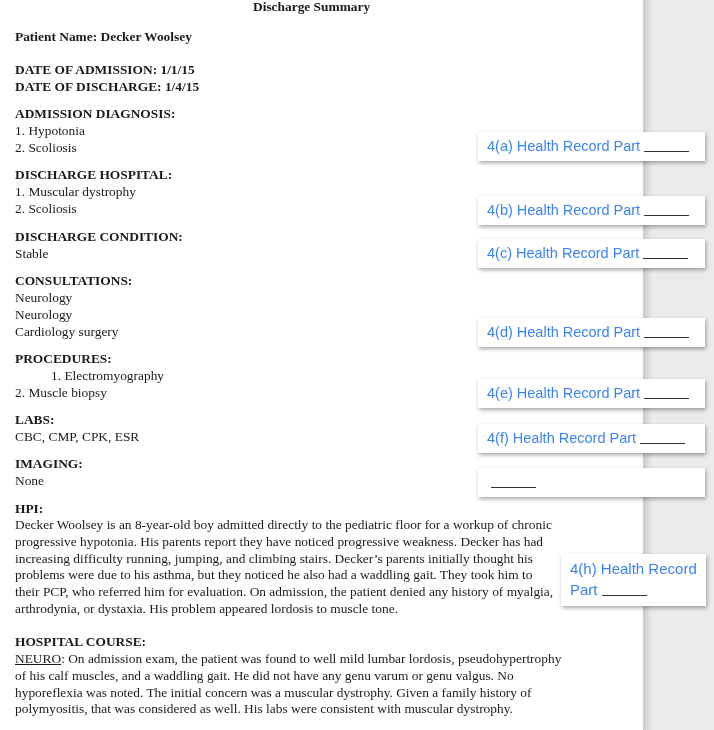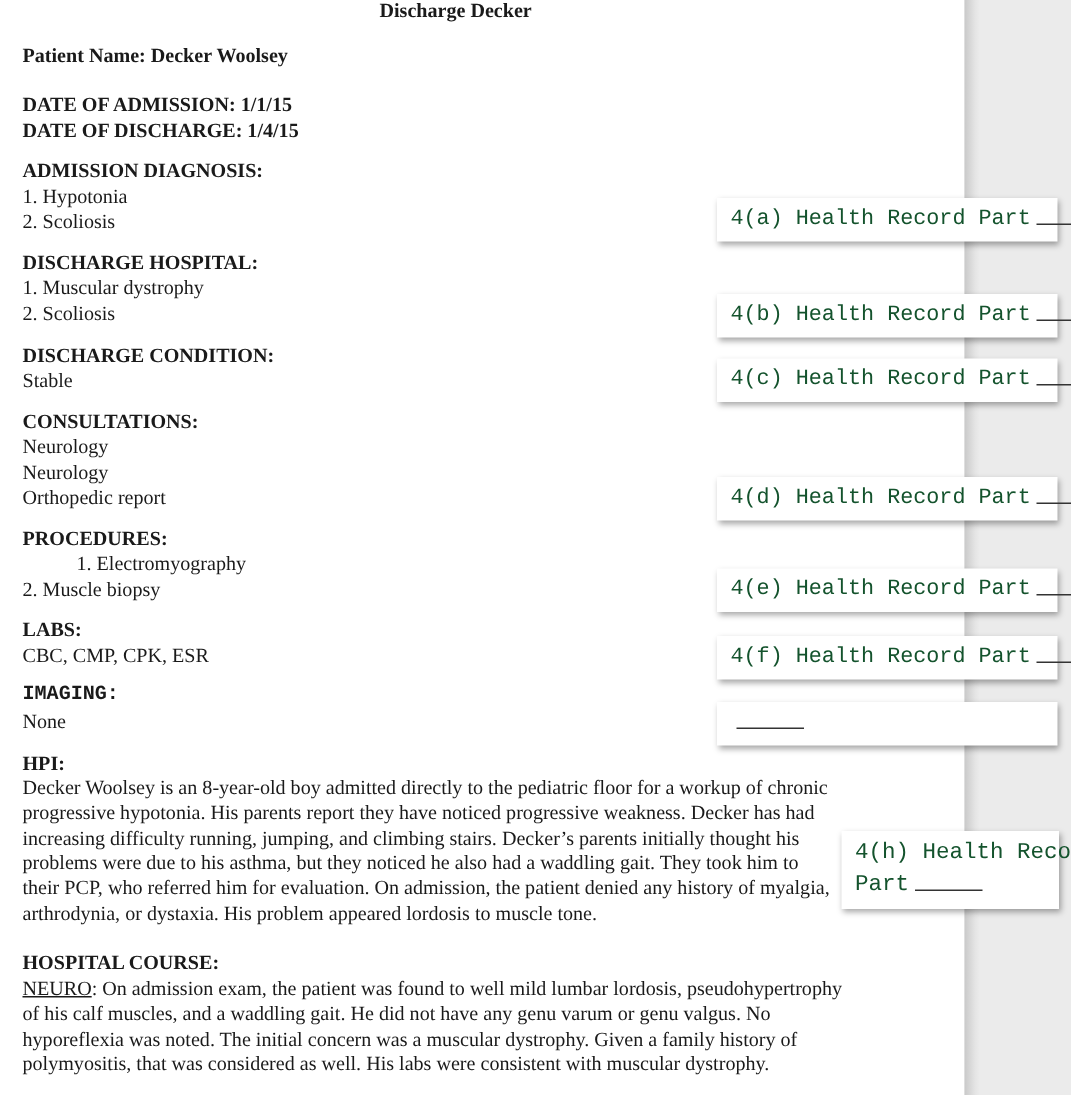--- a/index.html
+++ b/index.html
@@ -56,23 +56,23 @@
       width: 580px;
       line-height: 16.8px;
     }
     .para span.line { display: block; white-space: nowrap; }
     .u { text-decoration: underline; }
 
     .label-box {
       position: absolute;
       background: #ffffff;
       box-shadow: 1px 2px 4px rgba(0,0,0,0.35);
-      font-family: Liberation Mono, monospace;
+      font-family: Liberation Sans, sans-serif;
       font-size: 14.5px;
-      color: #14532d;
+      color: #3b82f6;
       white-space: nowrap;
       box-sizing: border-box;
       padding-left: 9px;
     }
     .label-box .blank {
       display: inline-block;
       width: 45px;
       border-bottom: 1px solid #333;
       margin-left: 4px;
       vertical-align: -1px;
@@ -92,51 +92,51 @@
       line-height: 21px;
       font-size: 15px;
     }
   </style>
 </head>
 <body>
 
 <div class="side-panel"></div>
 
 <div class="doc">
-  <div class="title">Discharge Decker</div>
+  <div class="title">Discharge Summary</div>
 
   <div class="abs bold" style="top:29px;">Patient Name: Decker Woolsey</div>
 
   <div class="abs bold" style="top:62px;">DATE OF ADMISSION: 1/1/15</div>
   <div class="abs bold" style="top:79px;">DATE OF DISCHARGE: 1/4/15</div>
 
   <div class="abs bold" style="top:106px;">ADMISSION DIAGNOSIS:</div>
   <div class="abs" style="top:123px;">1. Hypotonia</div>
   <div class="abs" style="top:140px;">2. Scoliosis</div>
 
   <div class="abs bold" style="top:167px;">DISCHARGE HOSPITAL:</div>
   <div class="abs" style="top:184px;">1. Muscular dystrophy</div>
   <div class="abs" style="top:201px;">2. Scoliosis</div>
 
   <div class="abs bold" style="top:229px;">DISCHARGE CONDITION:</div>
   <div class="abs" style="top:246px;">Stable</div>
 
   <div class="abs bold" style="top:273px;">CONSULTATIONS:</div>
   <div class="abs" style="top:290px;">Neurology</div>
   <div class="abs" style="top:307px;">Neurology</div>
-  <div class="abs" style="top:324px;">Orthopedic report</div>
+  <div class="abs" style="top:324px;">Cardiology surgery</div>
 
   <div class="abs bold" style="top:351px;">PROCEDURES:</div>
   <div class="abs" style="top:368px;margin-left:36px;">1. Electromyography</div>
   <div class="abs" style="top:385px;">2. Muscle biopsy</div>
 
   <div class="abs bold" style="top:412px;">LABS:</div>
   <div class="abs" style="top:429px;">CBC, CMP, CPK, ESR</div>
 
-  <div class="abs bold" style="top:456px;font-family:Liberation Mono, monospace;">IMAGING:</div>
+  <div class="abs bold" style="top:456px;">IMAGING:</div>
   <div class="abs" style="top:473px;">None</div>
 
   <div class="abs bold" style="top:501px;font-family:Liberation Serif, serif;">HPI:</div>
   <div class="para" style="top:517px;">
     <span class="line">Decker Woolsey is an 8-year-old boy admitted directly to the pediatric floor for a workup of chronic</span>
     <span class="line">progressive hypotonia. His parents report they have noticed progressive weakness. Decker has had</span>
     <span class="line">increasing difficulty running, jumping, and climbing stairs. Decker’s parents initially thought his</span>
     <span class="line">problems were due to his asthma, but they noticed he also had a waddling gait. They took him to</span>
     <span class="line">their PCP, who referred him for evaluation. On admission, the patient denied any history of myalgia,</span>
     <span class="line">arthrodynia, or dystaxia. His problem appeared lordosis to muscle tone.</span>

